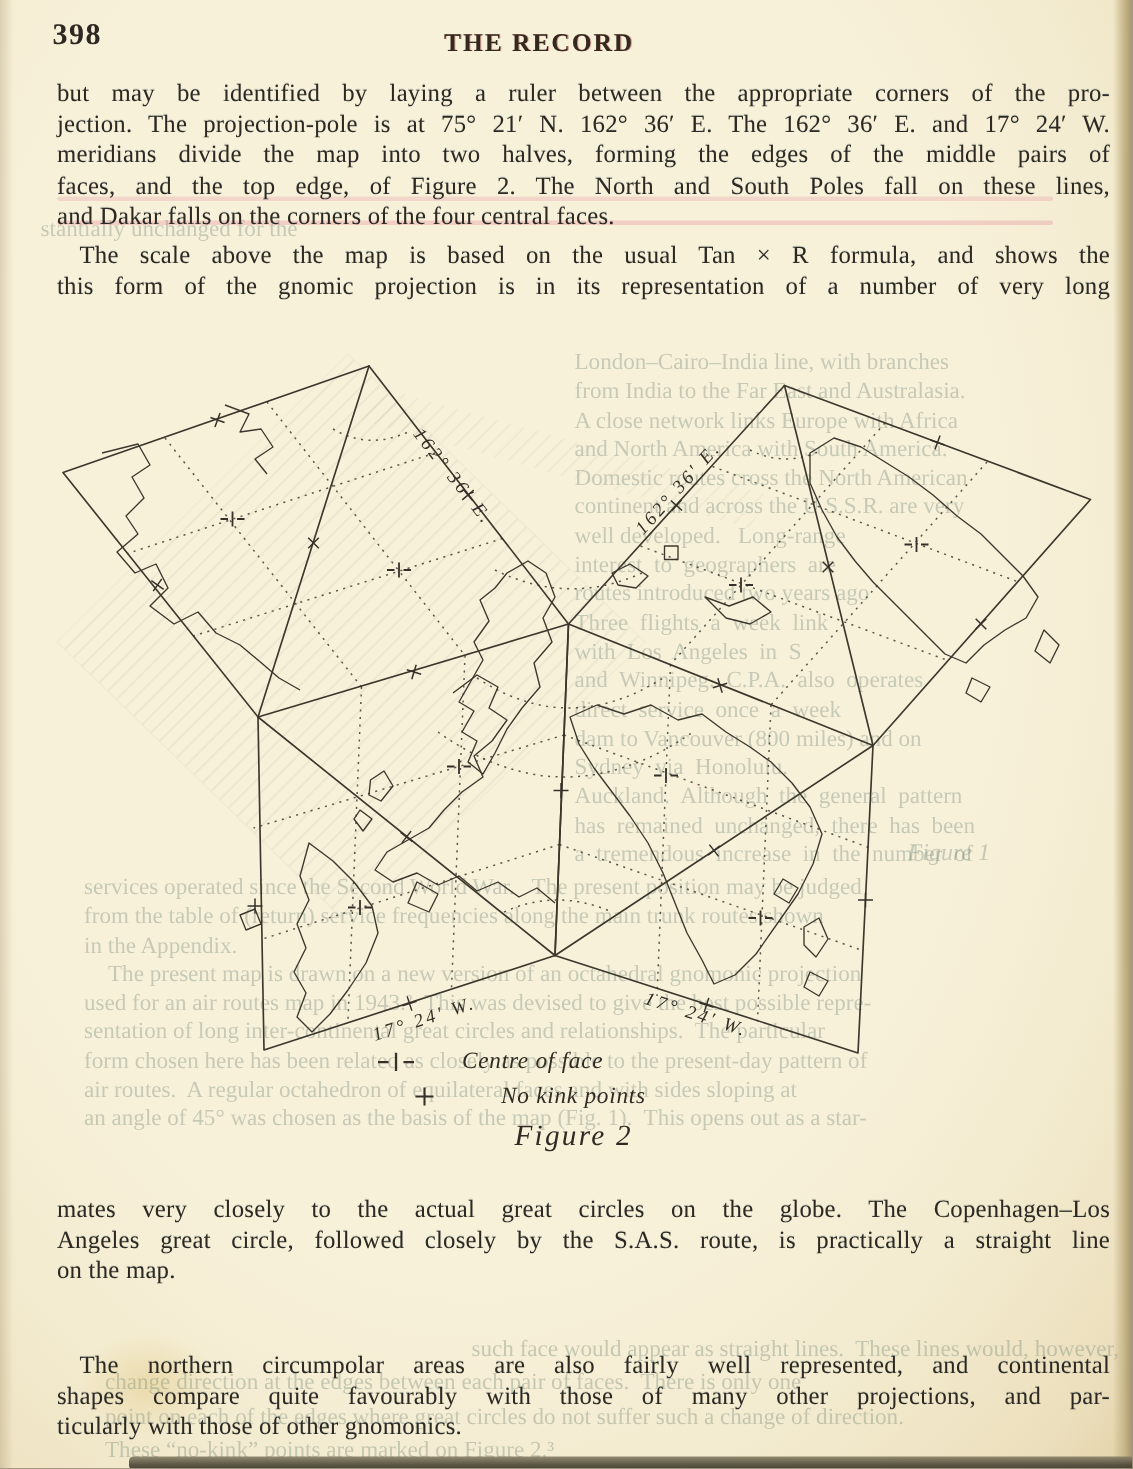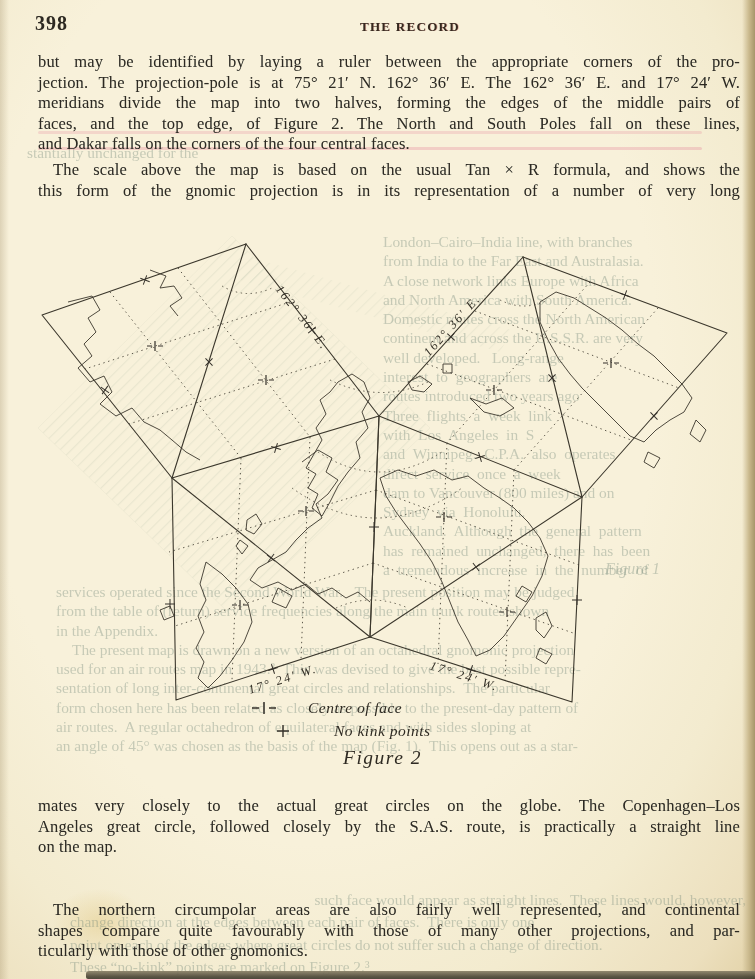--- a/index.html
+++ b/index.html
@@ -17,22 +17,22 @@
     background:linear-gradient(to right, rgba(150,130,90,.28), rgba(150,130,90,0));}
   .edge-bottom{position:absolute;left:86px;right:0;top:971px;height:8px;z-index:6;
     background:linear-gradient(#8a8168, #4d4838 70%, #3e3a2e);border-radius:3px 0 0 2px;opacity:.92;}
   .stain{position:absolute;left:52px;top:888px;width:95px;height:70px;z-index:1;border-radius:50%;
     background:radial-gradient(ellipse, rgba(220,190,110,.38), rgba(220,190,110,0) 70%);}
   .streak{position:absolute;left:38px;width:664px;height:3px;z-index:2;border-radius:2px;}
   .streak.s1{top:131px;background:rgba(226,108,138,.20);}
   .streak.s2{top:147px;background:rgba(226,108,138,.26);}
   
   .pagenum{position:absolute;left:35px;top:12px;font-size:20px;font-weight:bold;z-index:4;letter-spacing:1px;}
-  .running-title{position:absolute;left:280px;top:19px;width:180px;text-align:right;z-index:4;
-    font-size:13px;letter-spacing:1.3px;font-weight:bold;color:#35291f;
+  .running-title{position:absolute;left:296px;top:19px;width:180px;text-align:left;z-index:4;
+    font-size:17px;letter-spacing:1.3px;font-weight:bold;color:#35291f;
     text-shadow:0.7px 0 0 rgba(170,40,40,.35);}
   .para{position:absolute;left:38px;width:702px;z-index:4;}
   .tline{height:20.5px;font-size:16.5px;letter-spacing:.15px;
     text-align:justify;text-align-last:justify;white-space:normal;
     text-shadow:0 -0.4px 0 rgba(0,90,110,.14);}
   .para .tline:last-child{text-align-last:left;}
   .para.cont .tline:last-child{text-align-last:justify;}
   .para.indent .tline:first-child{text-indent:15px;}
   #p1{top:52px}#p2{top:160px}#p3{top:796px}#p4{top:900px}
   

